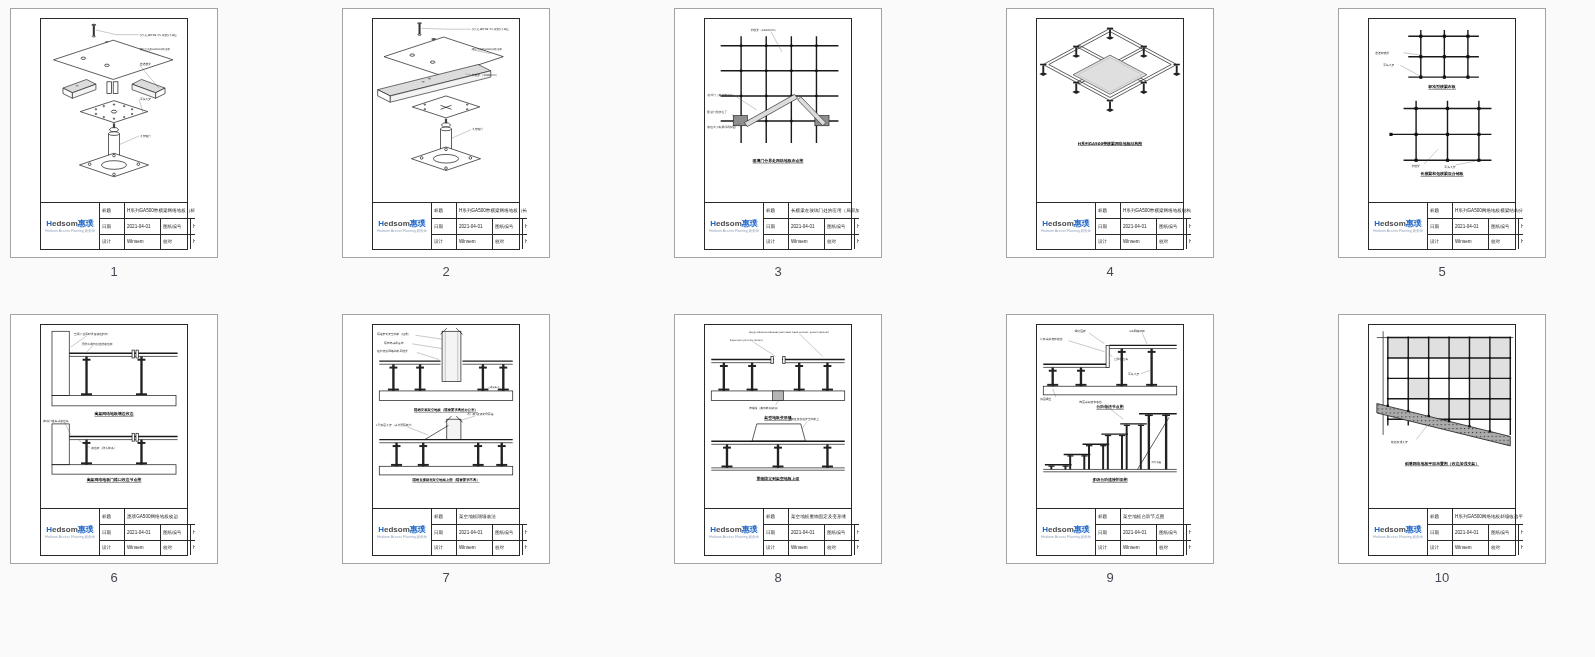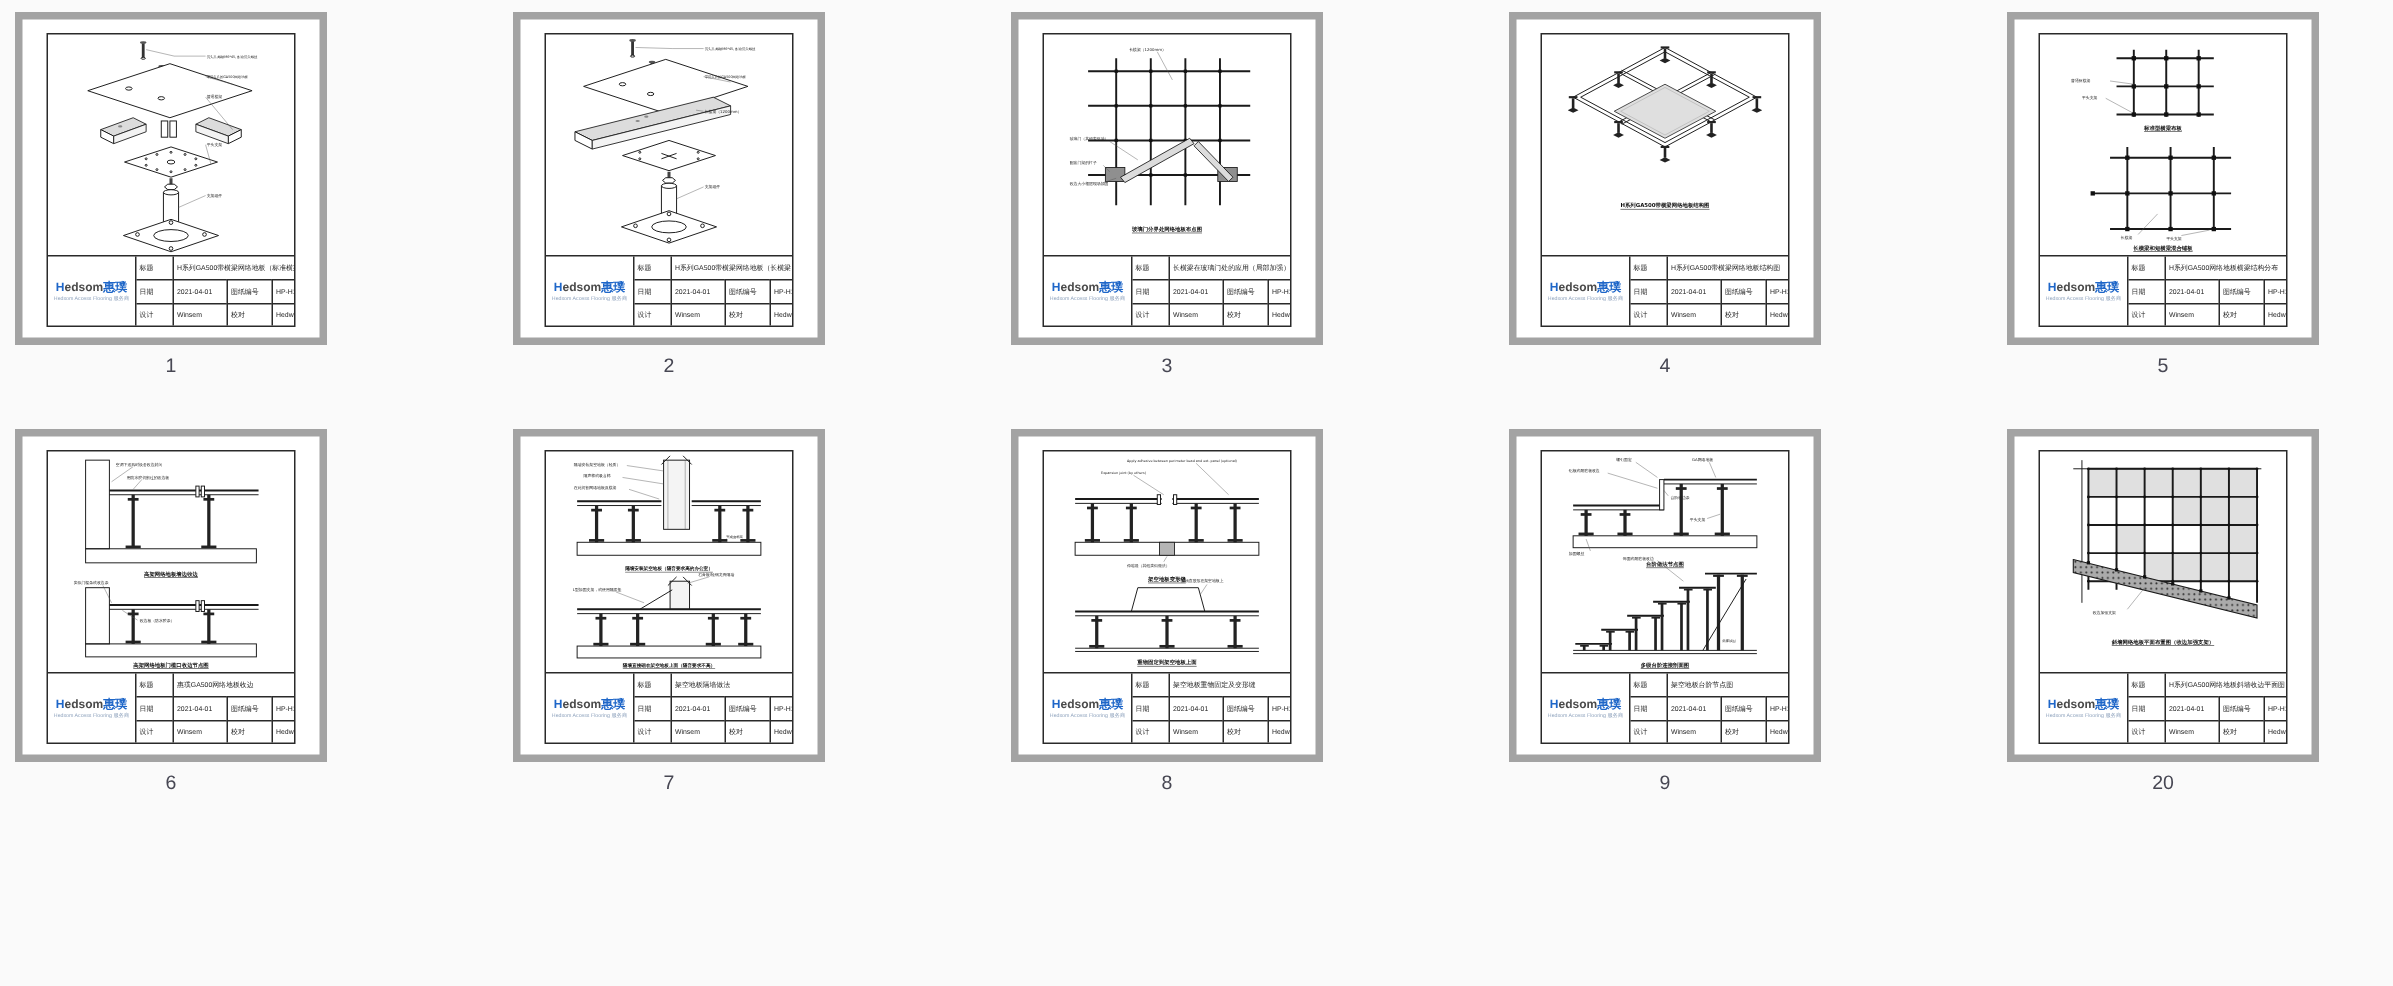--- a/index.html
+++ b/index.html
@@ -1,19 +1,19 @@
 <!DOCTYPE html>
 <html><head>
 <meta charset="utf-8">
 <style>
   html,body{margin:0;padding:0;}
   body{width:1595px;height:657px;background:#fafafa;font-family:"Liberation Sans","DejaVu Sans",sans-serif;overflow:hidden;}
   .thumb-grid{display:grid;grid-template-columns:repeat(5,208px);column-gap:124px;row-gap:35px;padding:8px 0 0 10px;}
   .cell{display:flex;flex-direction:column;}
-  .sheet{width:208px;height:222px;background:#fff;border:5px solid #a3a3a3;box-sizing:border-box;padding:9px 16px 7px;cursor:pointer;}
+  .sheet{width:208px;height:250px;background:#fff;border:1px solid #a3a3a3;box-sizing:border-box;padding:9px 29px 7px;cursor:pointer;}
   .frame{border:1px solid #2a2a2a;height:100%;box-sizing:border-box;display:flex;flex-direction:column;}
   .drawing{flex:1;position:relative;overflow:hidden;}
   svg.dwg{width:100%;height:100%;display:block;}
   .tblock{border-top:1px solid #2a2a2a;display:flex;height:46px;flex:none;}
   .logo-cell{width:58px;flex:none;border-right:1px solid #2a2a2a;display:flex;flex-direction:column;align-items:center;justify-content:center;overflow:hidden;}
   .logo-line{font-size:8px;font-weight:bold;color:#4a4a4a;white-space:nowrap;line-height:9px;}
   .logo-h{color:#1e66c8;}
   .logo-cn{color:#1e66c8;}
   .logo-tag{font-size:3.5px;color:#8fa3bd;margin-top:1px;white-space:nowrap;}
   .tb{flex:1;display:grid;grid-template-columns:24px 36px 30px 1fr;grid-template-rows:1fr 1fr 1fr;font-size:4.6px;color:#1c1c1c;}
@@ -835,16 +835,16 @@
             <div class="tc">图纸编号</div>
             <div class="tc">HP-H1-010</div>
             <div class="tc nl">设计</div>
             <div class="tc">Winsem</div>
             <div class="tc">校对</div>
             <div class="tc">Hedwin</div>
           </div>
         </div>
       </div>
     </div>
-    <div class="pnum">20</div>
+    <div class="pnum">10</div>
   </div>
 
 </div>
 
 </body></html>

